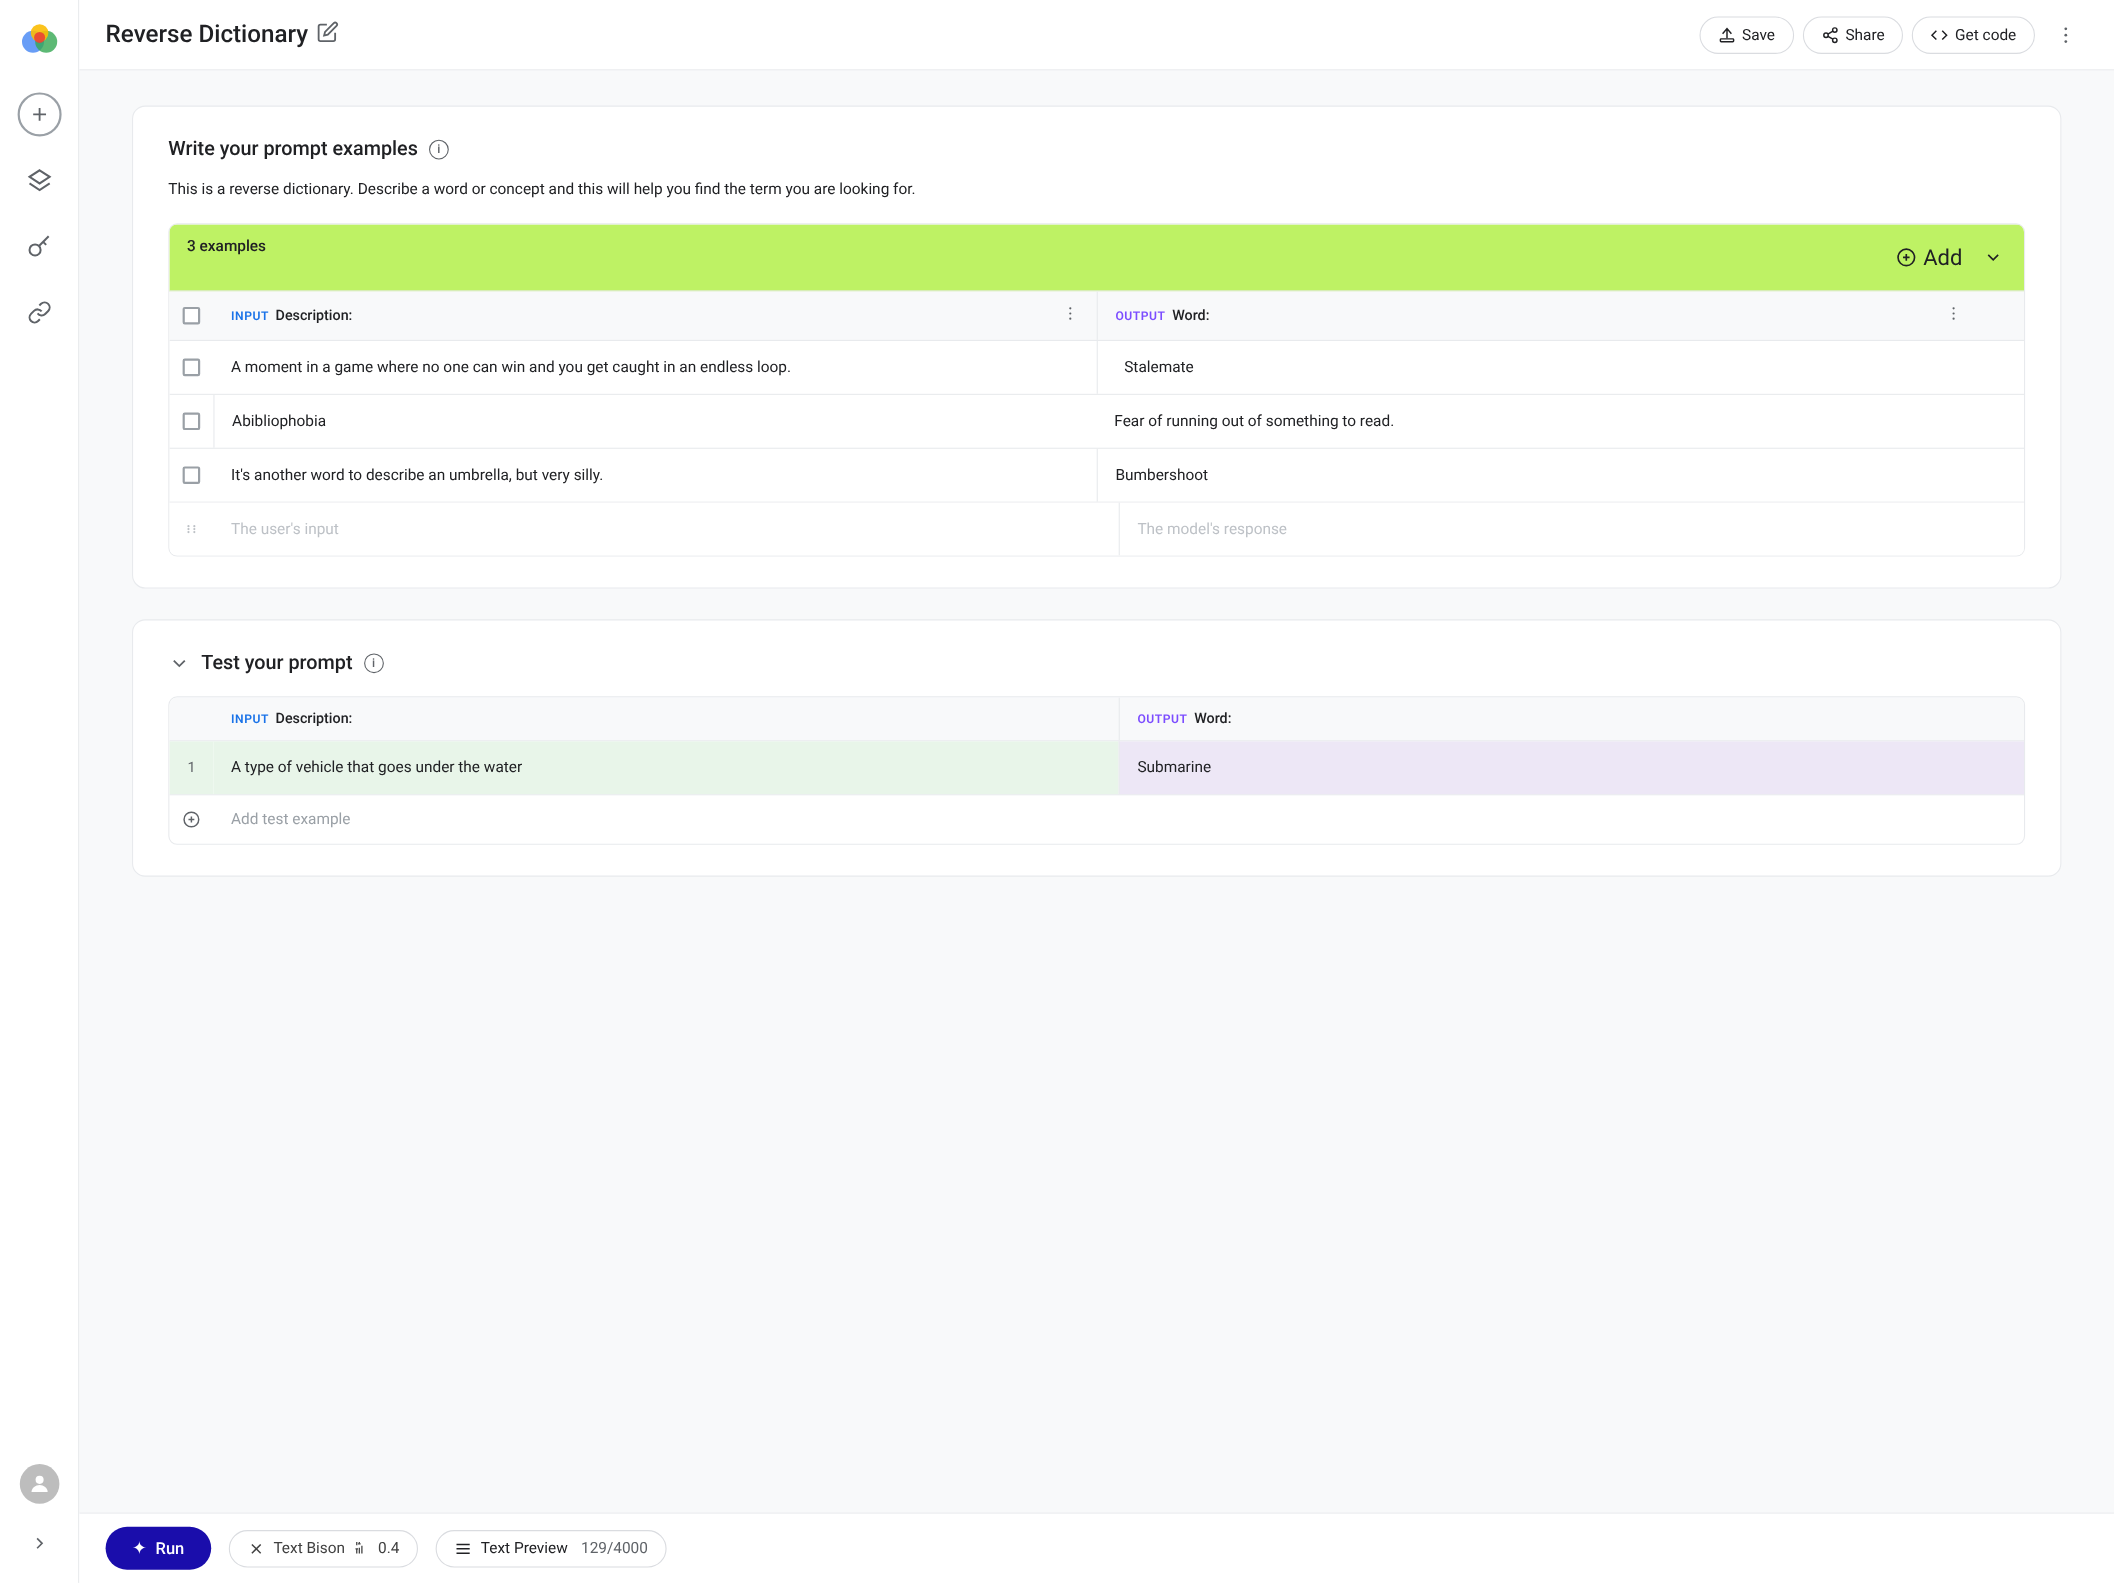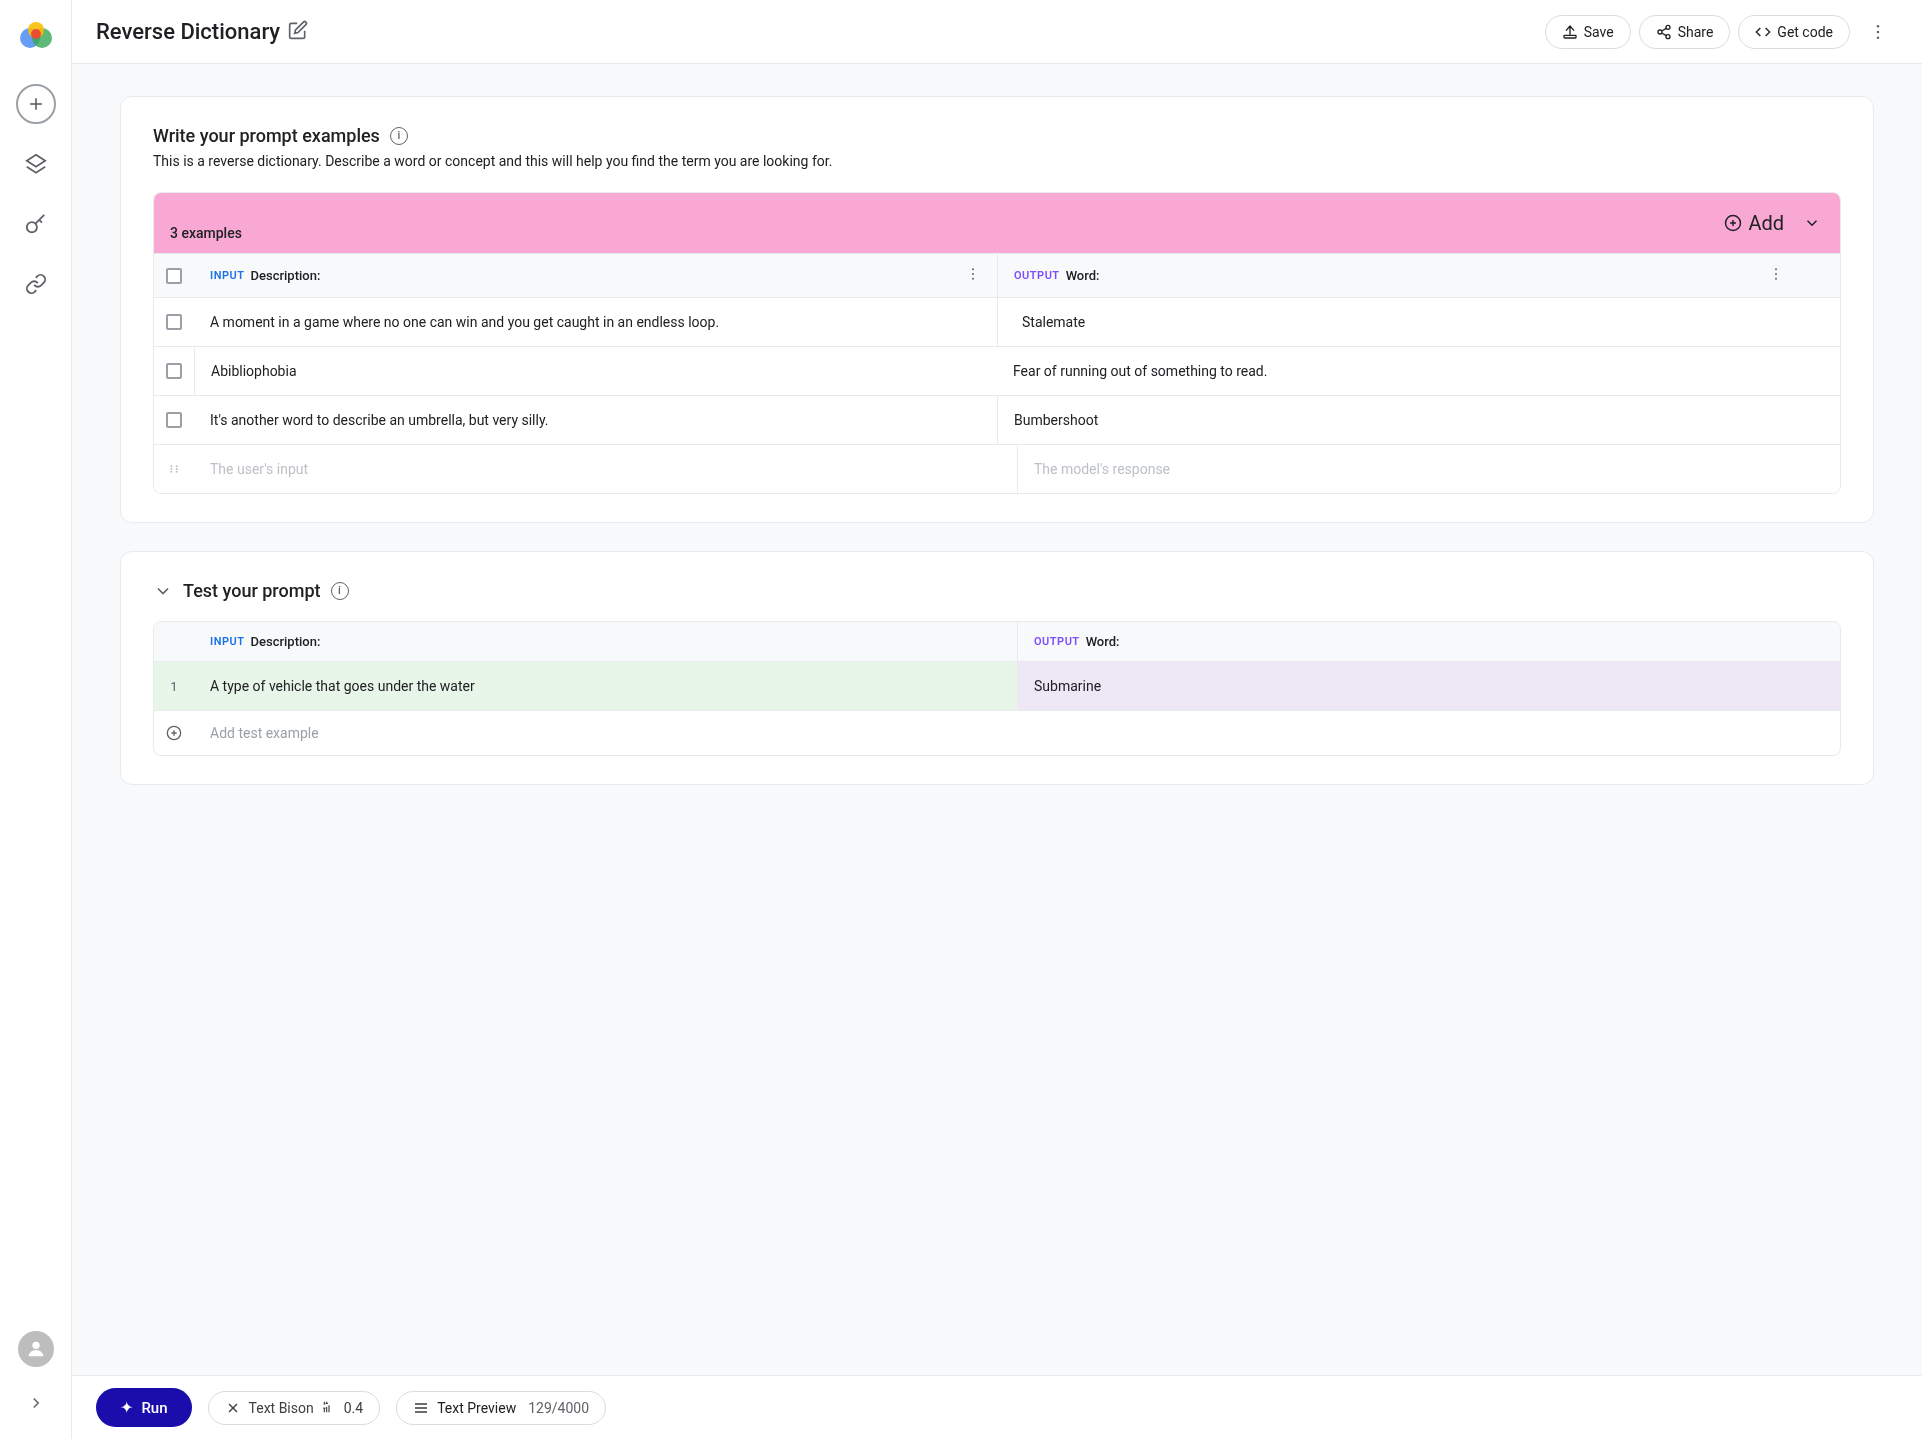--- a/index.html
+++ b/index.html
@@ -147,41 +147,41 @@
       padding: 28px 32px;
       margin-bottom: 28px;
     }
     .section-title {
       font-size: 18px;
       font-weight: 500;
       color: #202124;
       display: flex;
       align-items: center;
       gap: 10px;
-      margin-bottom: 5px;
+      margin-bottom: 16px;
     }
     .section-desc {
       font-size: 14px;
       color: #202124;
       margin-bottom: 20px;
       line-height: 1.5;
     }
 
     
     .examples-table {
       border: 1px solid #e8eaed;
       border-radius: 8px;
       overflow: hidden;
     }
     .table-header-row {
       display: flex;
-      align-items: flex-end;
+      align-items: flex-start;
       padding: 12px 16px;
       border-bottom: 1px solid #e8eaed;
-      background: #f9a8d4;
+      background: #bef264;
     }
     .table-count {
       flex: 1;
       font-size: 14px;
       font-weight: 500;
       color: #202124;
     }
     .add-btn {
       display: flex;
       align-items: center;

